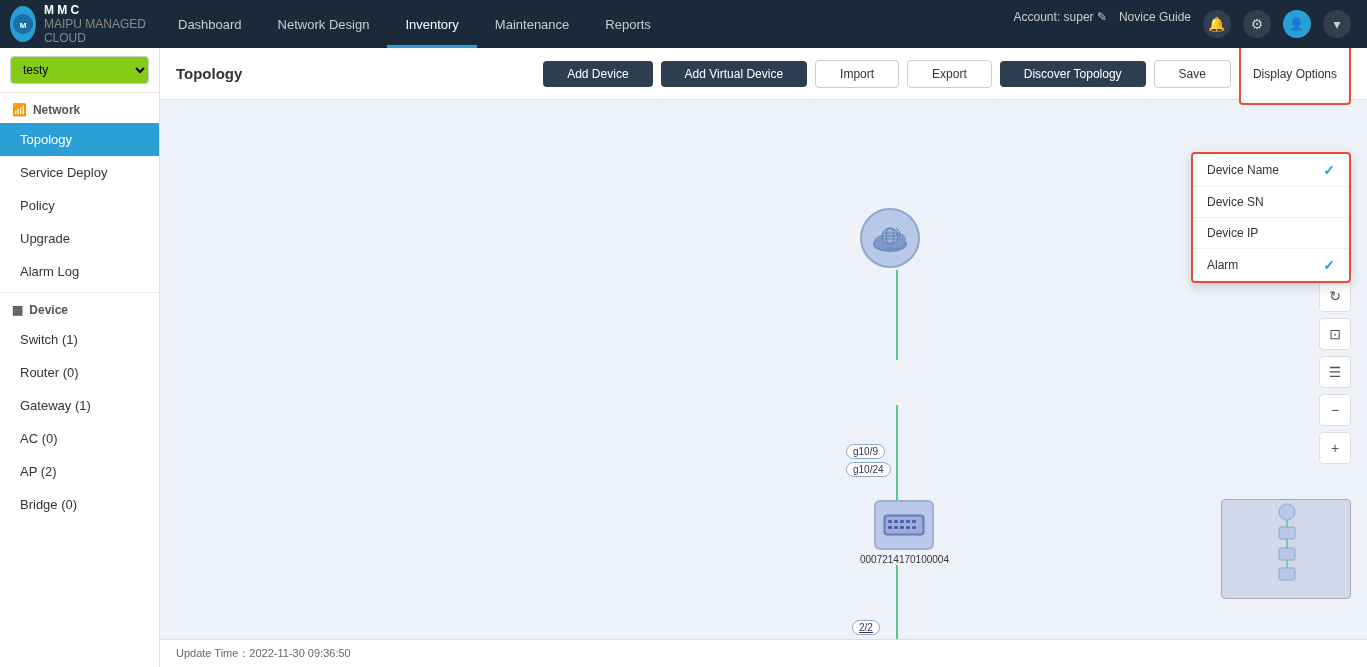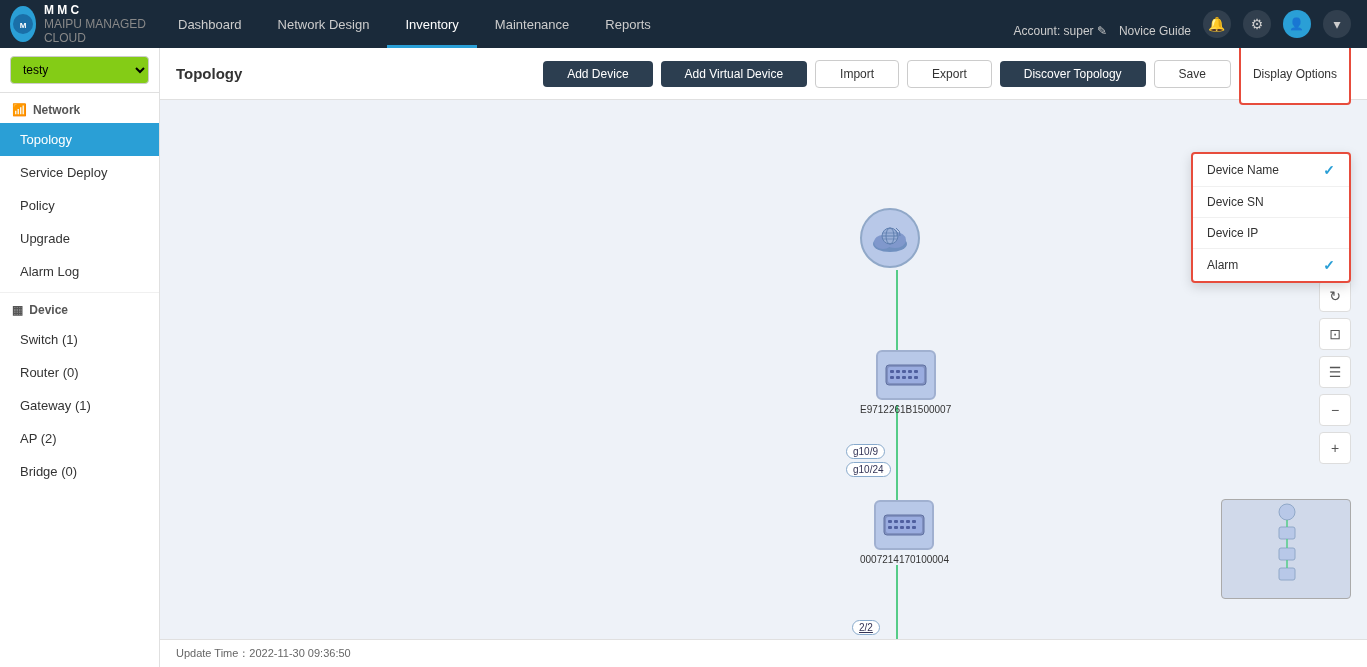--- a/index.html
+++ b/index.html
@@ -60,21 +60,21 @@
       position: absolute;
       bottom: 0;
       left: 0;
       right: 0;
       height: 3px;
       background: #2a9fd6;
     }
 
     .nav-right {
       display: flex;
-      align-items: flex-end;
+      align-items: flex-start;
       gap: 12px;
       padding-right: 16px;
     }
     .nav-right-text { color: #ccc; font-size: 12px; cursor: pointer; }
     .nav-icon-btn {
       width: 28px;
       height: 28px;
       border-radius: 50%;
       background: rgba(255,255,255,0.1);
       display: flex;
@@ -392,20 +392,21 @@
     <div class="sidebar-item">Alarm Log</div>
 
     <div class="sidebar-section-title2">
       <span>▦</span>
       <span>Device</span>
     </div>
 
     <div class="sidebar-item">Switch (1)</div>
     <div class="sidebar-item">Router (0)</div>
     <div class="sidebar-item">Gateway (1)</div>
+    <div class="sidebar-item">AC (0)</div>
     <div class="sidebar-item">AP (2)</div>
     <div class="sidebar-item">Bridge (0)</div>
   </div>
 
   <div class="content-area">
 
     <div class="toolbar">
       <span class="toolbar-title">Topology</span>
       <button class="btn btn-dark">Add Device</button>
       <button class="btn btn-dark">Add Virtual Device</button>
@@ -440,40 +441,20 @@
             <line x1="11" y1="12" x2="27" y2="12" stroke="#6080b0" stroke-width="1"></line>
             <line x1="12" y1="9" x2="26" y2="9" stroke="#6080b0" stroke-width="0.7"></line>
             <line x1="12" y1="15" x2="26" y2="15" stroke="#6080b0" stroke-width="0.7"></line>
 
             <path d="M 24 6 Q 27 8 26 12" stroke="#6080b0" fill="none" stroke-width="1"></path>
             <path d="M 25 4 Q 30 7 29 12" stroke="#6080b0" fill="none" stroke-width="1"></path>
           </svg>
         </div>
       </div>
 
-      <div class="topo-node" style="left:700px; top:250px;">
-        <div class="node-icon" style="background:#b8c8e8; width:60px; height:50px; border-radius:6px;">
-          <svg width="44" height="36" viewBox="0 0 44 36">
-            <rect x="2" y="8" width="40" height="20" rx="3" fill="#8090c0" stroke="#6070a0" stroke-width="1"></rect>
-            <rect x="4" y="10" width="36" height="16" rx="2" fill="#9aace0"></rect>
-
-            <rect x="6" y="13" width="4" height="3" fill="#5060a0" rx="1"></rect>
-            <rect x="12" y="13" width="4" height="3" fill="#5060a0" rx="1"></rect>
-            <rect x="18" y="13" width="4" height="3" fill="#5060a0" rx="1"></rect>
-            <rect x="24" y="13" width="4" height="3" fill="#5060a0" rx="1"></rect>
-            <rect x="30" y="13" width="4" height="3" fill="#5060a0" rx="1"></rect>
-            <rect x="6" y="19" width="4" height="3" fill="#5060a0" rx="1"></rect>
-            <rect x="12" y="19" width="4" height="3" fill="#5060a0" rx="1"></rect>
-            <rect x="18" y="19" width="4" height="3" fill="#5060a0" rx="1"></rect>
-            <rect x="24" y="19" width="4" height="3" fill="#5060a0" rx="1"></rect>
-            <rect x="30" y="19" width="4" height="3" fill="#5060a0" rx="1"></rect>
-          </svg>
-        </div>
-        <div class="node-label">E9712261B1500007</div>
-      </div>
 
       <div class="port-label" style="left:686px; top:344px;">g10/9</div>
       <div class="port-label" style="left:686px; top:362px;">g10/24</div>
 
       <div class="topo-node" style="left:700px; top:400px;">
         <div class="node-icon" style="background:#b8c8e8; width:60px; height:50px; border-radius:6px;">
           <svg width="44" height="36" viewBox="0 0 44 36">
             <rect x="2" y="8" width="40" height="20" rx="3" fill="#8090c0" stroke="#6070a0" stroke-width="1"></rect>
             <rect x="4" y="10" width="36" height="16" rx="2" fill="#9aace0"></rect>
             <rect x="6" y="13" width="4" height="3" fill="#5060a0" rx="1"></rect>

